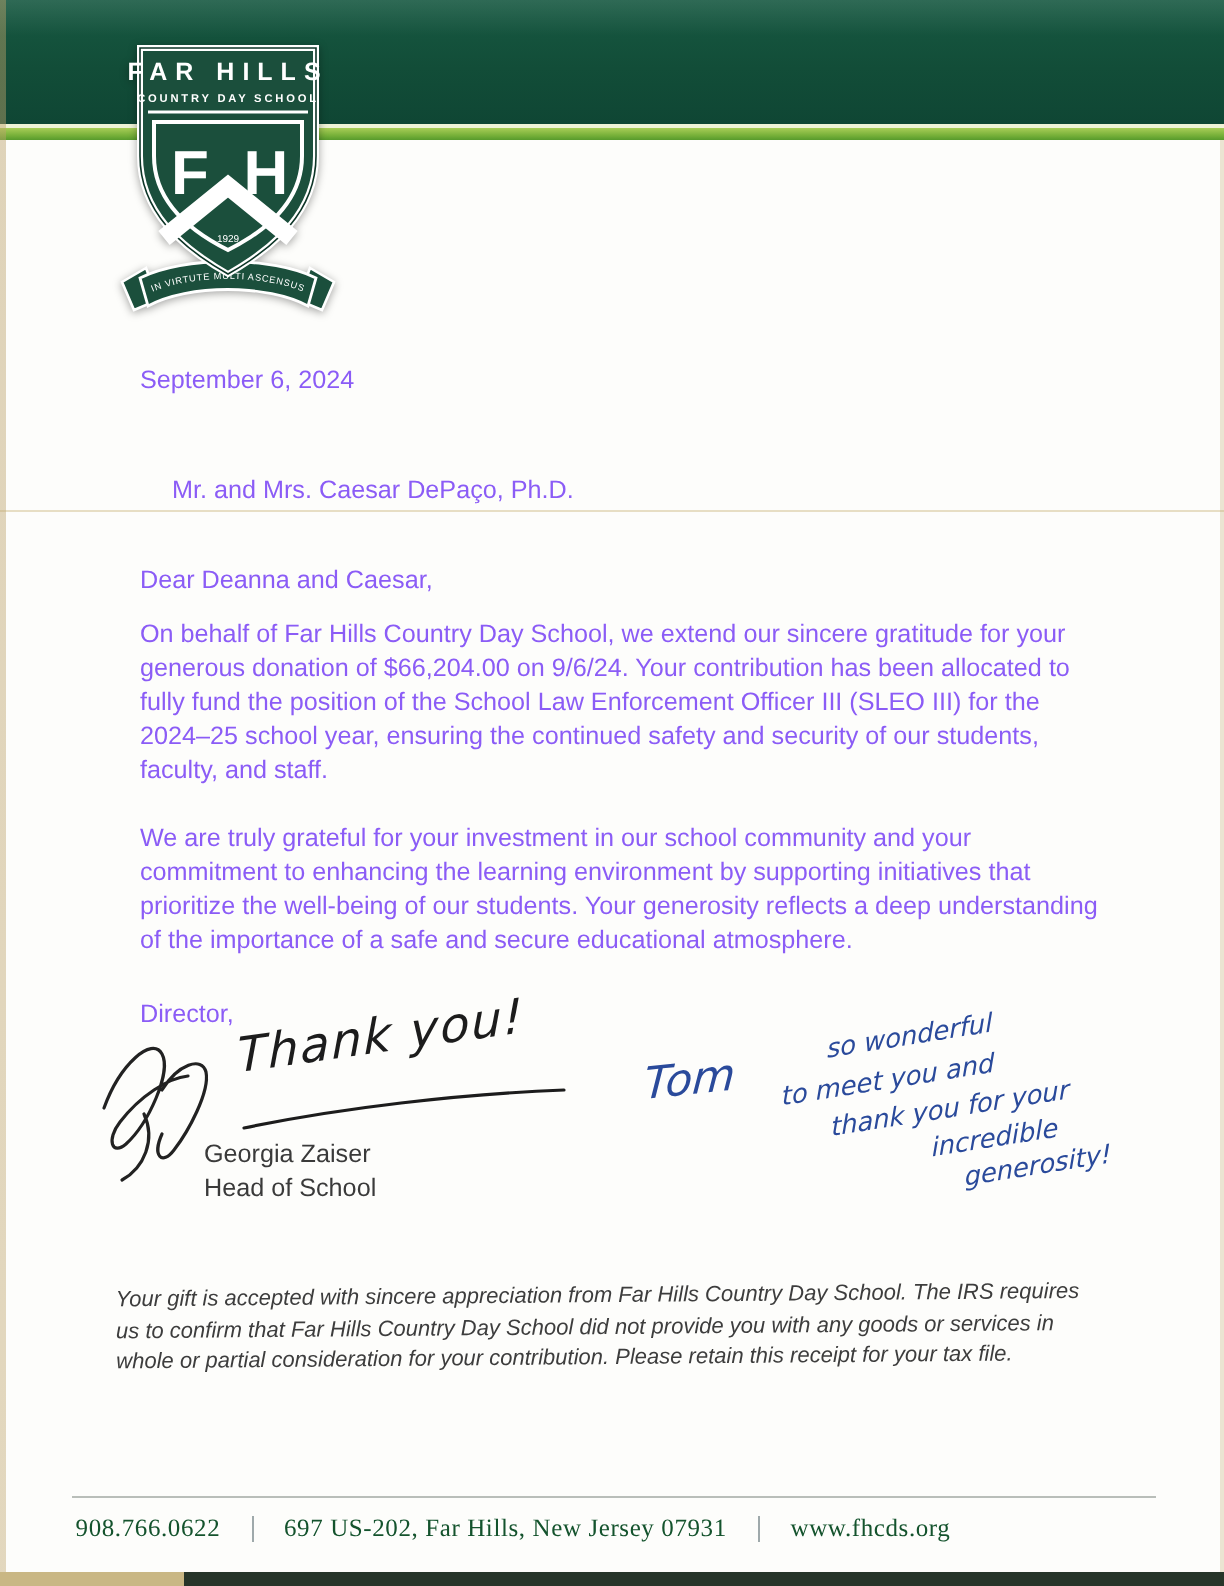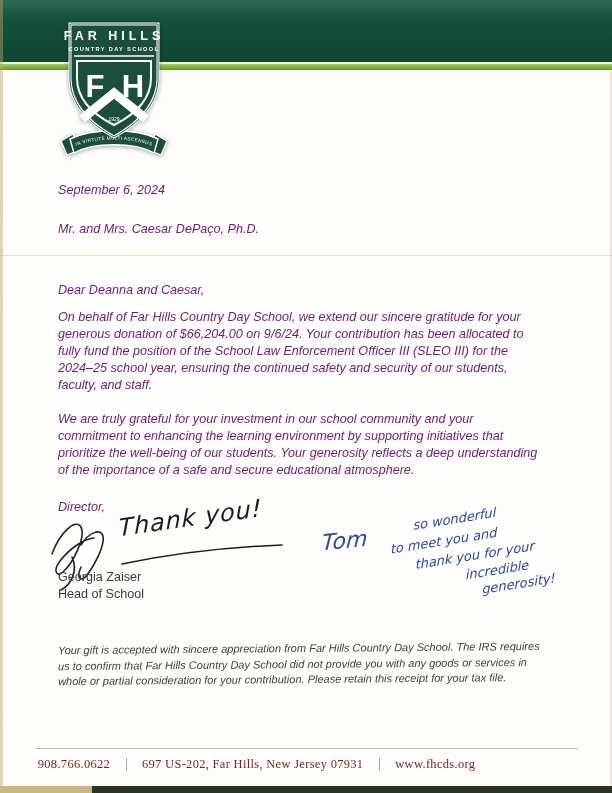--- a/index.html
+++ b/index.html
@@ -10,24 +10,24 @@
         background:linear-gradient(180deg,#175942 0%,#124d38 55%,#0f4634 100%);}
   .band-gloss{position:absolute;left:0;top:0;width:612px;height:18px;
         background:linear-gradient(180deg,rgba(255,255,255,.10),rgba(255,255,255,0));}
   .stripe-pale{position:absolute;left:0;top:62px;width:612px;height:2px;background:#eef3d6;}
   .stripe{position:absolute;left:0;top:64px;width:612px;height:6px;
         background:linear-gradient(180deg,#a8cd57 0%,#78b13a 60%,#579b2c 100%);}
   
   .crest{position:absolute;left:54px;top:20px;width:120px;height:150px;
          filter:drop-shadow(0 1px 2px rgba(0,0,0,.35));}
   
-  .textblock{position:absolute;left:58px;width:484px;font-size:12.6px;line-height:17px;color:#701a75;font-style:italic;}
-  .addr div{margin:0;}
+  .textblock{position:absolute;left:70px;width:484px;font-size:12.6px;line-height:17px;color:#8b5cf6;}
+  .addr div{margin:16px;}
   .para{margin:0 0 17px 0;}
-  .sig-names{position:absolute;top:569px;font-size:12.6px;line-height:17px;}
+  .sig-names{position:absolute;top:569px;font-size:12.6px;line-height:17px;margin-left:44px;}
   .sig-left{left:58px;}
   .sig-right{left:310px;top:572px;}
   
   .hand{font-family:"DejaVu Sans",sans-serif;font-style:italic;}
   .hw-thanks{position:absolute;left:118px;top:504px;font-size:24px;color:#1c1c1c;
              transform:rotate(-8deg) skewX(-8deg);letter-spacing:1px;white-space:nowrap;}
   .hw-swash{position:absolute;left:120px;top:544px;}
   .hw-georgia{position:absolute;left:48px;top:512px;}
   .hw-tom{position:absolute;left:322px;top:528px;font-size:22px;color:#2a4a9b;
           transform:rotate(-6deg) skewX(-10deg);}
@@ -37,21 +37,21 @@
   .hw-n1{left:32px;top:0px;}
   .hw-n2{left:6px;top:20px;}
   .hw-n3{left:28px;top:39px;}
   .hw-n4{left:76px;top:57px;}
   .hw-n5{left:90px;top:74px;}
   
   .disclaimer{position:absolute;left:58px;top:641px;width:492px;font-size:11px;line-height:15.5px;
               font-style:italic;color:#3d3d3d;transform:rotate(-0.5deg);}
   .footer-rule{position:absolute;left:36px;top:748px;width:542px;height:1px;background:#b9beb9;}
   .footer-bar{position:absolute;left:0;top:756px;width:513px;text-align:center;
-              font-family:"Liberation Serif",serif;font-size:12.5px;color:#7f1d1d;letter-spacing:.3px;}
+              font-family:"Liberation Serif",serif;font-size:12.5px;color:#14532d;letter-spacing:.3px;}
   .footer-bar .item{display:inline-block;vertical-align:middle;}
   .footer-bar .sep{display:inline-block;vertical-align:middle;width:1px;height:13px;
                    background:#9fa9ab;margin:0 12px;}
   
   .edge-left{position:absolute;left:0;top:0;width:3px;height:793px;
              background:linear-gradient(180deg,rgba(186,160,104,.45),rgba(205,185,140,.55));}
   .edge-right{position:absolute;right:0;top:70px;width:2px;height:723px;background:rgba(200,180,135,.35);}
   .crease{position:absolute;left:0;top:255px;width:612px;height:1px;background:rgba(214,197,152,.55);}
   .bottom-strip{position:absolute;left:0;bottom:0;width:612px;height:7px;background:#273529;}
   .bottom-tan{position:absolute;left:0;bottom:0;width:92px;height:7px;background:#c9b784;}

